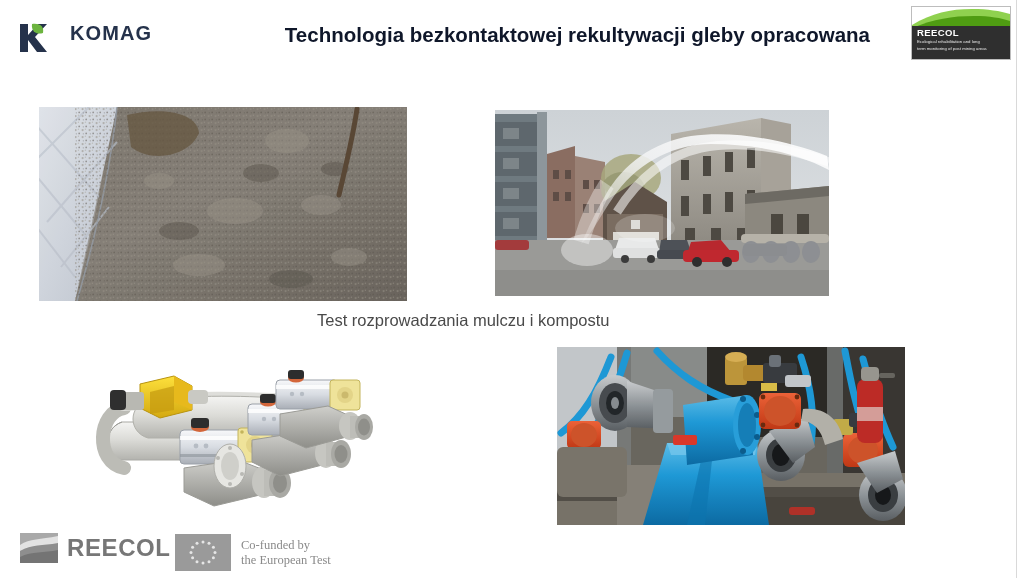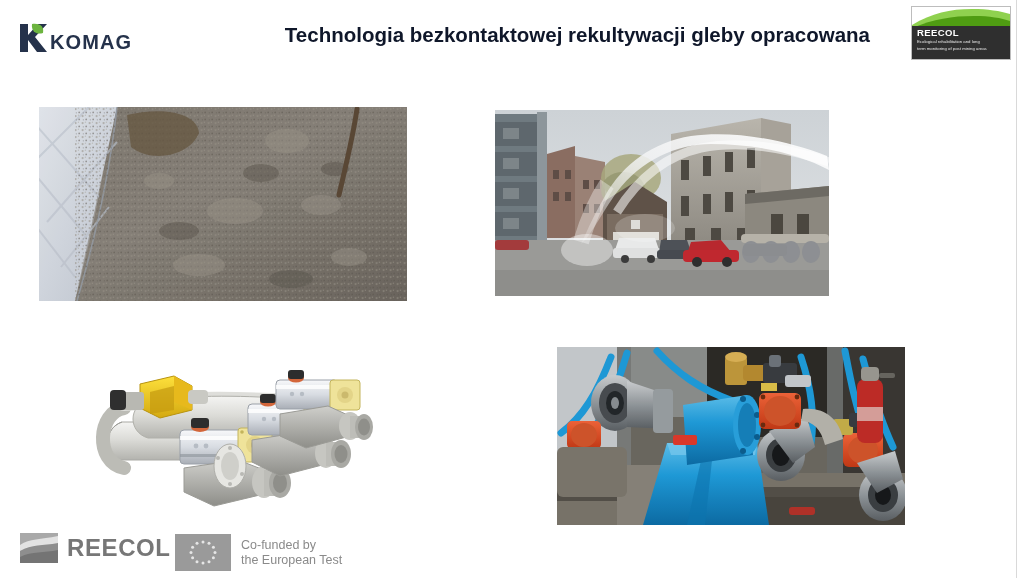--- a/index.html
+++ b/index.html
@@ -34,22 +34,22 @@
     height: 578px;
     background: #d9d9d9;
   }
 
   
   .komag-logo {
     position: absolute;
     left: 18px;
     top: 22px;
     display: flex;
-    align-items: flex-end;
-    gap: 2px;
+    align-items: flex-start;
+    gap: 22px;
   }
   .komag-mark { width: 30px; height: 32px; display: block; }
   .komag-word {
     font-size: 20px;
     font-weight: bold;
     letter-spacing: 1.1px;
     color: #25324b;
     font-family: "Liberation Sans", sans-serif;
   }
 
@@ -161,21 +161,21 @@
     top: 534px;
     display: flex;
     align-items: center;
     gap: 10px;
   }
   .footer-eu .flag { width: 56px; height: 37px; display: block; background: #9a9a9a; }
   .footer-eu .eu-text {
     font-size: 12.5px;
     line-height: 15px;
     color: #8a8a8a;
-    font-family: Liberation Sans, sans-serif;
+    font-family: Liberation Serif, serif;
   }
   .footer-eu .eu-text span { display: block; }
 </style>
 </head>
 <body>
 
 <div class="slide">
 
   <div class="komag-logo">
     <span class="komag-mark">
@@ -575,20 +575,21 @@
       <rect x="300" y="32" width="26" height="64" rx="8" fill="#c32d28"></rect>
       <rect x="304" y="20" width="18" height="14" rx="4" fill="#9c9a93"></rect>
       <rect x="300" y="60" width="26" height="14" fill="#e8e4dc" opacity="0.65"></rect>
       <rect x="322" y="26" width="16" height="5" rx="2" fill="#6a6862"></rect>
 
       <rect x="232" y="160" width="26" height="8" rx="3" fill="#b5332a"></rect>
       <rect width="348" height="178" fill="#000" opacity="0.03"></rect>
     </svg>
   </div>
 
+  <div class="caption" id="caption-top">Test rozprowadzania mulczu i kompostu</div>
 
   <div class="footer-reecol">
     <span class="mark">
       <svg class="mark" viewBox="0 0 38 30" xmlns="http://www.w3.org/2000/svg">
         <rect x="0" y="0" width="38" height="30" fill="#a9a9a9"></rect>
         <path d="M0 12 C10 5 20 7 38 3 L38 12 L0 18 Z" fill="#e2e2e2"></path>
         <path d="M0 18 C12 11 22 13 38 10 L38 30 L0 30 Z" fill="#8e8e8e"></path>
         <path d="M0 24 C12 18 24 20 38 17 L38 30 L0 30 Z" fill="#747474"></path>
       </svg>
     </span>

